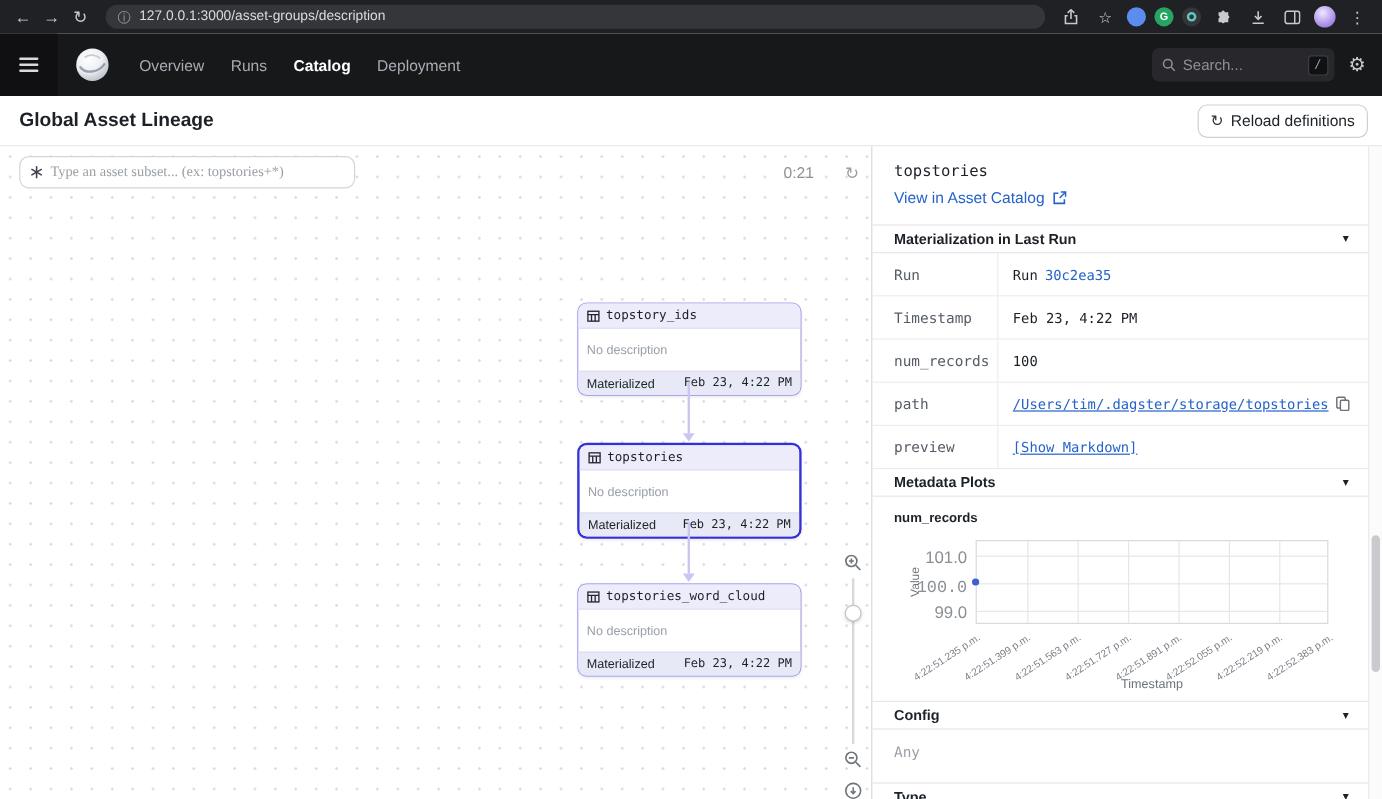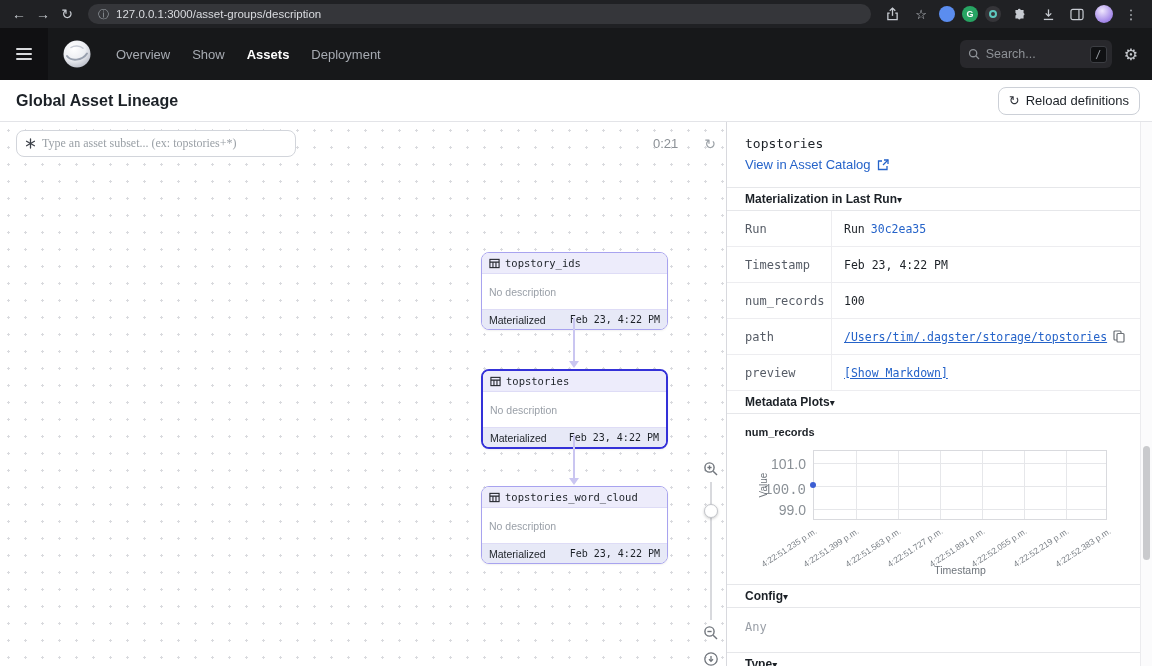--- a/index.html
+++ b/index.html
@@ -74,21 +74,21 @@
   .zoomctl{position:absolute;right:4px;top:338px;width:22px;display:flex;flex-direction:column;align-items:center;z-index:6}
   .zbtn{cursor:pointer;display:flex;align-items:center;justify-content:center;width:18px;height:18px}
   .zoom-track{width:2px;height:138px;background:#d8d9dd;margin:4px 0;position:relative;cursor:pointer}
   .zoom-thumb{position:absolute;left:-6px;top:22px;width:14px;height:14px;border-radius:50%;background:#fff;border:1px solid #c3c5ca;box-shadow:0 1px 3px rgba(0,0,0,.2);cursor:grab}
   .recenter{margin-top:8px}
 
   
   .panel-inner{padding-top:14px}
   .p-title{margin:0 18px;font-family:"DejaVu Sans Mono",monospace;font-size:13px;color:#1c2127}
   .p-link{margin:6px 18px 0;display:flex;align-items:center;gap:6px;font-size:13px;color:var(--link,#2563c9);cursor:pointer;width:fit-content}
-  .sect{margin-top:15px;border-top:1px solid #e6e7ea;border-bottom:1px solid #e6e7ea;padding:4px 16px 4px 18px;display:flex;justify-content:flex-start;align-items:center;cursor:pointer}
+  .sect{margin-top:15px;border-top:1px solid #e6e7ea;border-bottom:1px solid #e6e7ea;padding:4px 16px 4px 18px;display:flex;justify-content:space-between;align-items:center;cursor:pointer}
   .sect.flush{margin-top:0;border-top:0}
   .sect.gap0{margin-top:0}
   .sect.last{margin-top:6px;border-bottom:0}
   .sect b{font-size:12px;color:#1c2127}
   .chev{font-size:10px;color:#1c2127}
   .meta-row{display:grid;grid-template-columns:104px 1fr;border-bottom:1px solid #ededf0;height:36px}
   .meta-label{padding-left:18px;display:flex;align-items:center;font-family:"DejaVu Sans Mono",monospace;font-size:12px;color:#565c66}
   .meta-value{border-left:1px solid #ededf0;padding-left:12px;display:flex;align-items:center;font-family:"DejaVu Sans Mono",monospace;font-size:11.5px;color:#1c2127;gap:6px;overflow:hidden;white-space:nowrap}
   .lnk{color:var(--link,#2563c9);cursor:pointer}
   .u{text-decoration:underline}
@@ -177,22 +177,22 @@
               <stop offset="100%" stop-color="#b4b8c4"></stop>
         </radialGradient>
           </defs>
         <circle cx="15" cy="15" r="13.5" fill="url(#lg)"></circle>
         <path d="M5 17c4 5.5 15 5 20-2.5" stroke="#98a0ae" stroke-width="2" fill="none" stroke-linecap="round"></path>
         <path d="M9 8.5c3-2.2 9-2.2 12 .8" stroke="#c5cad4" stroke-width="1.5" fill="none" stroke-linecap="round"></path>
       </svg>
     </div>
     <div class="nav">
         <div class="nav-item">Overview</div>
-        <div class="nav-item">Show</div>
-        <div class="nav-item active">Assets</div>
+        <div class="nav-item">Runs</div>
+        <div class="nav-item active">Catalog</div>
         <div class="nav-item">Deployment</div>
       </div>
     <div class="searchbox">
       <svg width="12" height="12" viewBox="0 0 14 14">
           <circle cx="6" cy="6" r="4.2" fill="none" stroke="#8d9196" stroke-width="1.5"></circle>
           <line x1="9.2" y1="9.2" x2="12.8" y2="12.8" stroke="#8d9196" stroke-width="1.5"></line>
         </svg>
       <input type="text" placeholder="Search..." style="">
       <span class="slashkey">/</span>
     </div>

